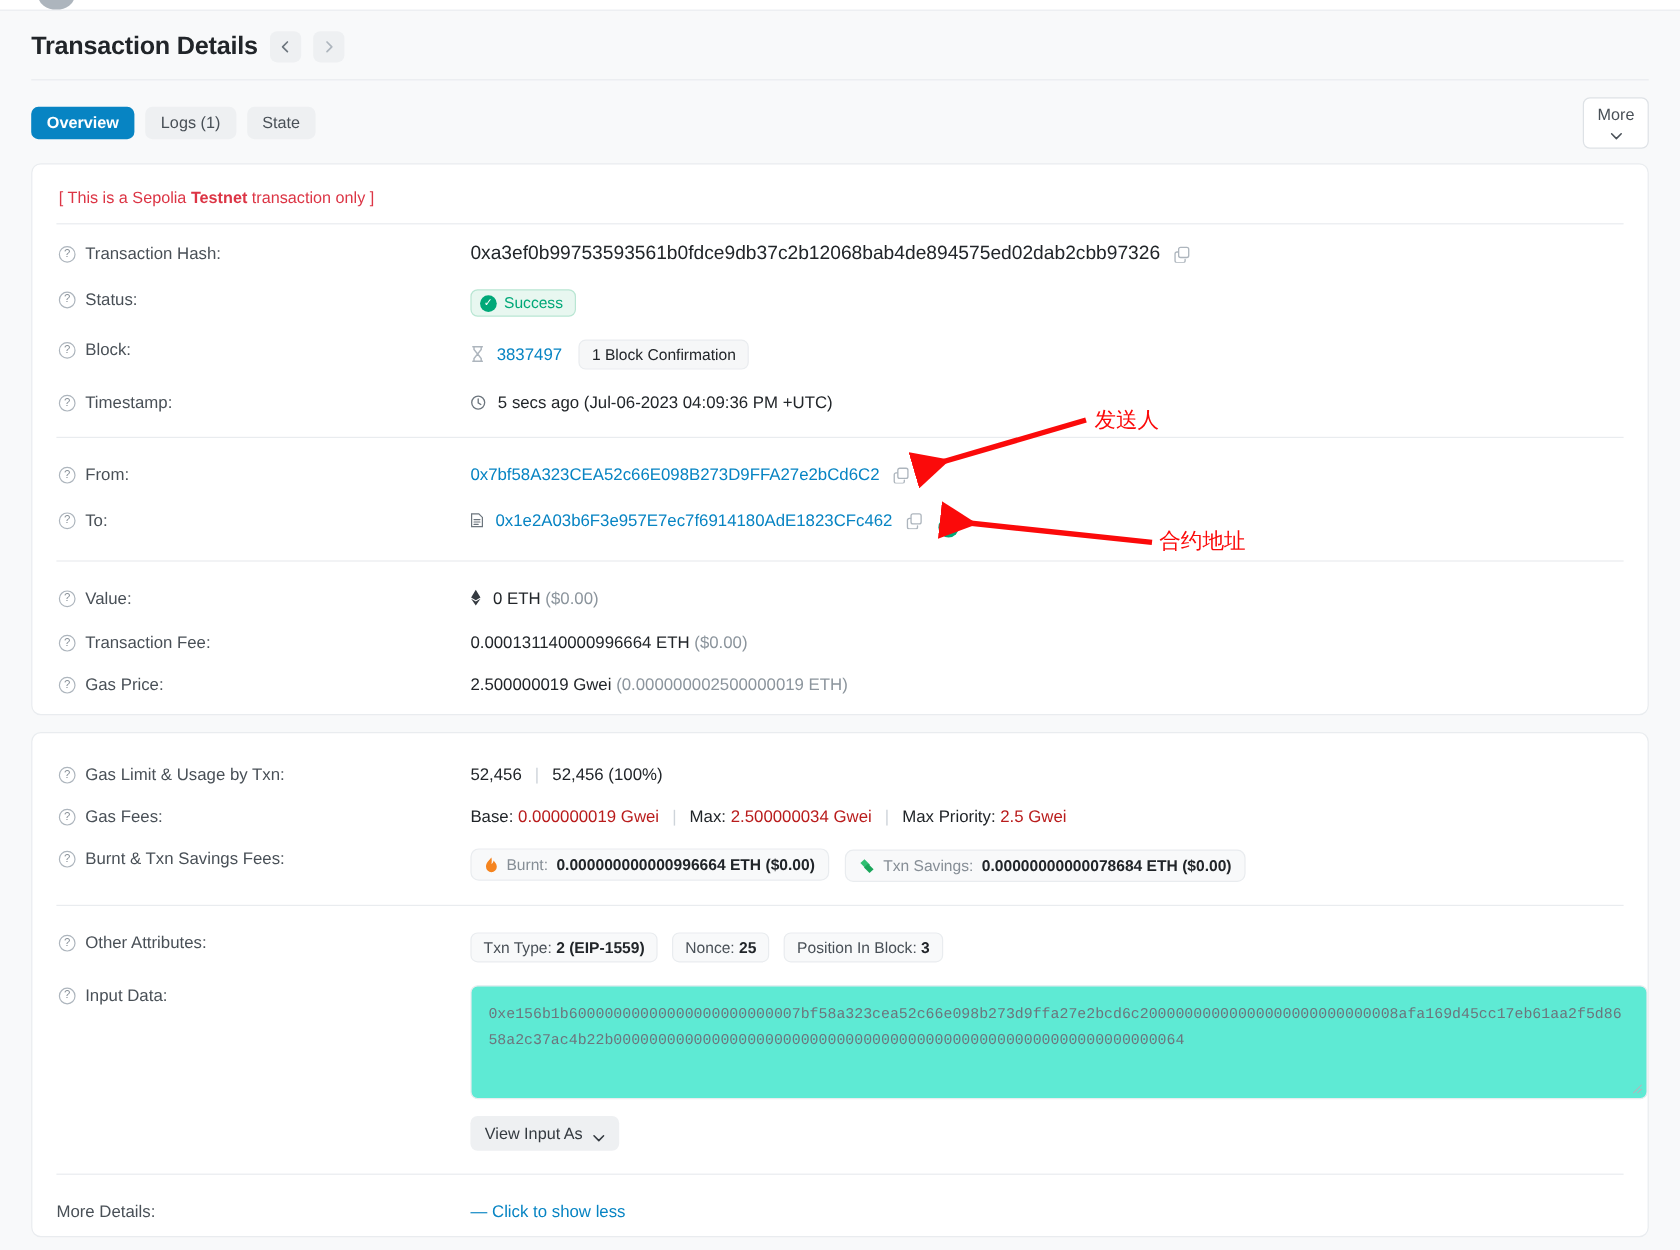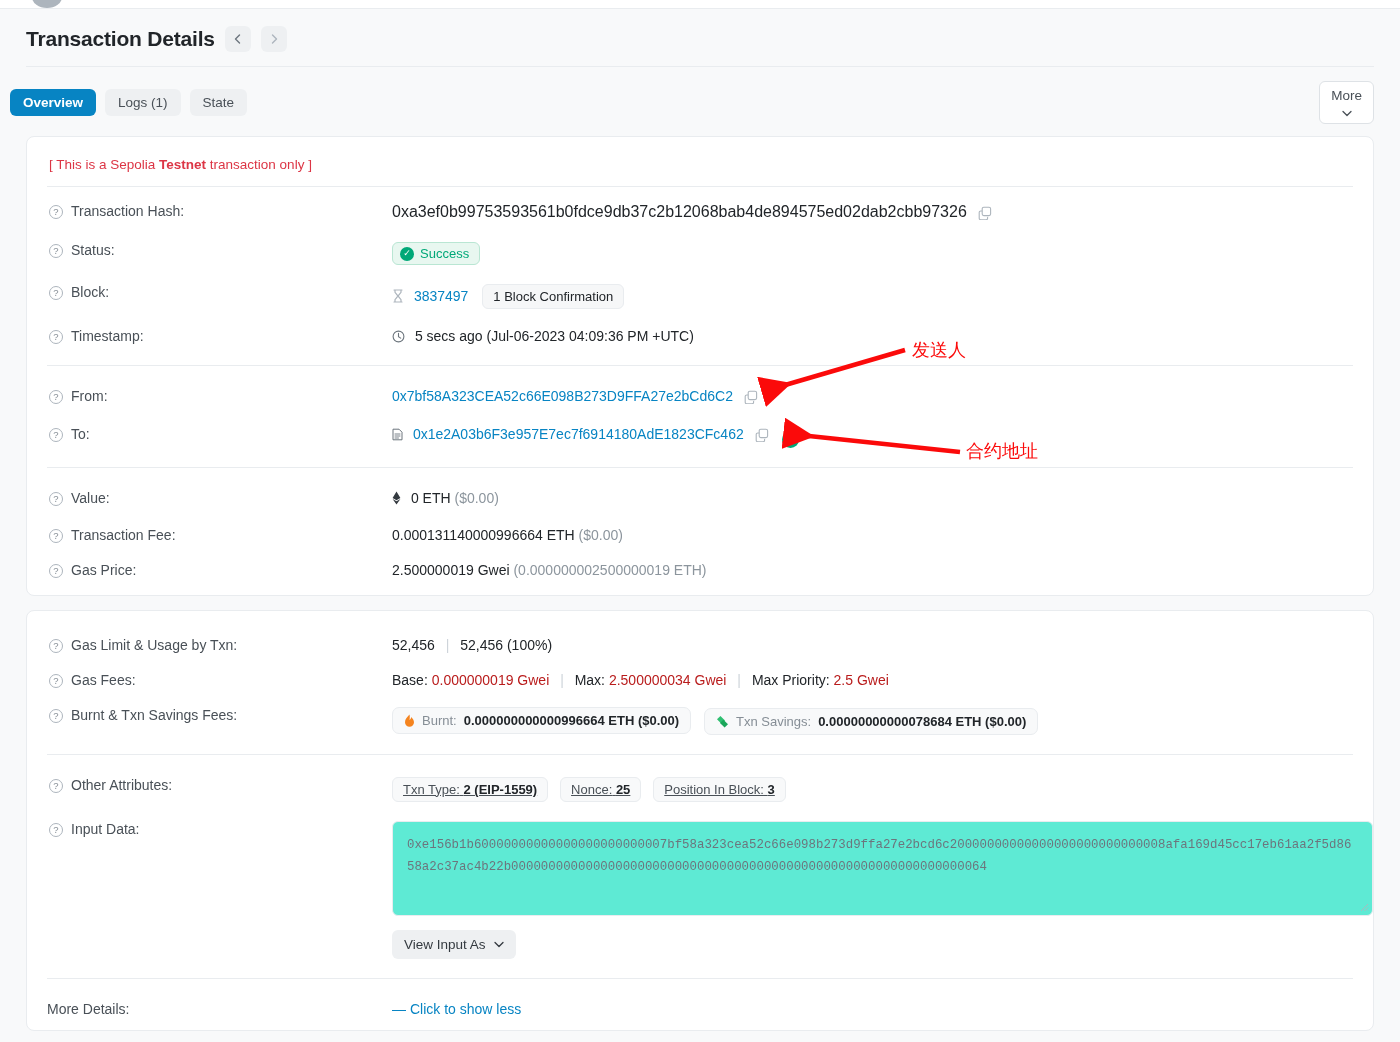--- a/index.html
+++ b/index.html
@@ -37,21 +37,21 @@
     width: 26px; height: 26px; border-radius: 6px; background: #eef0f2;
     display: flex; align-items: center; justify-content: center;
     color: #6c757d; cursor: pointer; border: none;
   }
   .nav-btn svg { display: block; }
   .hdr-divider { height: 1px; background: #e9ecef; margin: 0 26px; }
 
   
   .tabbar {
     display: flex; align-items: center;
-    padding: 14px 26px 12px 10px;
+    padding: 14px 26px 12px 26px;
   }
   .tab {
     font-size: 13.5px; padding: 6px 13px; border-radius: 6px;
     color: #495057; background: #eef0f2; margin-right: 9px; cursor: pointer;
     white-space: nowrap;
   }
   .tab.active { background: #0784c3; color: #ffffff; font-weight: 600; }
   .more-btn {
     margin-left: auto; font-size: 13.5px; color: #495057;
     background: #ffffff; border: 1px solid #dee2e6; border-radius: 6px;
@@ -109,21 +109,20 @@
     display: inline-flex; align-items: center; justify-content: center;
     color: #fff; font-size: 9px; line-height: 1;
   }
   .check-circle.solo { width: 17px; height: 17px; font-size: 11px;
     vertical-align: -4px; margin-left: 9px; }
 
   .chip {
     display: inline-block; background: #f6f7f8; border: 1px solid #e9ecef;
     border-radius: 6px; padding: 4px 10px; font-size: 13px; color: #495057;
     margin-right: 8px;
-    text-decoration: underline;
   }
   .chip b { color: #212529; font-weight: 600; }
   .chip.plain { background: #f8f9fa; }
 
   .block-icon { display: inline-block; vertical-align: -2px; margin-right: 6px; }
 
   .confirm-chip {
     display: inline-block; background: #f6f7f8; border: 1px solid #e9ecef;
     border-radius: 6px; padding: 4px 10px; font-size: 13px; color: #212529;
     margin-left: 10px;
@@ -145,21 +144,21 @@
     background: #5eead4; border: 1px solid #e9ecef; border-radius: 6px;
     padding: 12px 14px; width: 981px; height: 95px;
     font-family: "Liberation Mono", monospace; font-size: 12.4px;
     color: #6c757d; line-height: 1.85; word-break: break-all; overflow: hidden;
   }
   .resize-grip {
     position: absolute; right: 3px; bottom: 3px; width: 11px; height: 11px;
     cursor: nwse-resize;
   }
   .viewinput-btn {
-    display: inline-flex; align-items: center; gap: 8px;
+    display: inline-flex; align-items: flex-end; gap: 8px;
     background: #eef0f2; border: none; border-radius: 6px;
     padding: 7px 12px; font-size: 13.5px; color: #343a40; cursor: pointer;
     margin-top: 14px;
   }
 
   .showless { color: #0784c3; font-size: 14px; cursor: pointer; }
   .dash { margin-right: 4px; }
 
   
   .anno { position: absolute; color: #fb0a0a; font-size: 18px;

